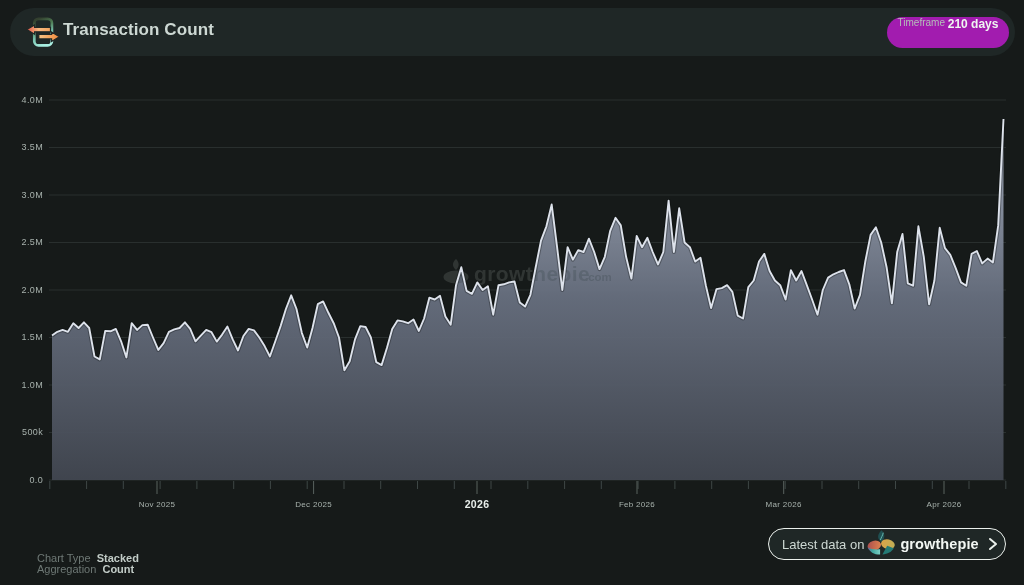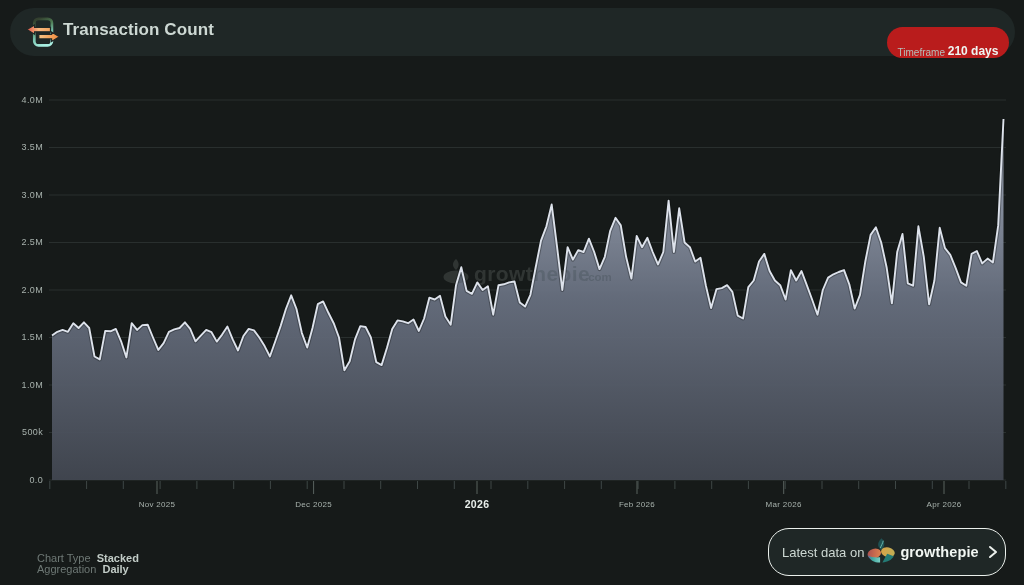--- a/index.html
+++ b/index.html
@@ -25,21 +25,21 @@
    <stop offset="0" stop-color="#F7C486"></stop>
         <stop offset="1" stop-color="#F08A3C"></stop>
   </linearGradient>
  </defs>
  <rect x="8.3" y="5.8" width="17.6" height="26.6" rx="4.2" fill="none" stroke="url(#sq)" stroke-width="2.7"></rect>
  <path d="M24.5 14.4 L8.6 14.4 L8.6 11.9 L0.8 16.6 L8.6 21.3 L8.6 18.8 L24.5 18.8 Z" fill="url(#ar1)" stroke="#1F2726" stroke-width="1.2"></path>
  <path d="M12.8 21.5 L25.6 21.5 L25.6 19 L33.4 23.7 L25.6 28.4 L25.6 25.9 L12.8 25.9 Z" fill="url(#ar2)" stroke="#1F2726" stroke-width="1.2"></path>
 </svg>
 <div class="abs" style="left:63px;top:20px;font-size:17px;font-weight:600;color:#CDD8D3;letter-spacing:0.1px">Transaction Count</div>
 
-<div class="abs" style="left:887px;top:27px;width:122px;height:31px;background:#b91c1c;border-radius:16px;display:flex;align-items:flex-end;justify-content:center">
+<div class="abs" style="left:887px;top:17px;width:122px;height:31px;background:#a21caf;border-radius:16px;display:flex;align-items:flex-start;justify-content:center">
  <span style="font-size:10px;color:#B5BFBA">Timeframe&nbsp;</span>
     <span style="font-size:12px;font-weight:bold;color:#EFF5F1">210 days</span>
 </div>
 
 <svg class="abs" style="left:0;top:0" width="1024" height="585" viewBox="0 0 1024 585">
  <defs>
   <linearGradient id="fillg" x1="0" y1="128" x2="0" y2="480" gradientUnits="userSpaceOnUse">
    <stop offset="0" stop-color="#A8B0C0"></stop>
         <stop offset="0.48" stop-color="#687080"></stop>
         <stop offset="1" stop-color="#424751"></stop>
@@ -116,24 +116,24 @@
  <text x="157" y="507" text-anchor="middle" font-size="8" fill="#A8B2AD" letter-spacing="0.3">Nov 2025</text>
     <text x="313.6" y="507" text-anchor="middle" font-size="8" fill="#A8B2AD" letter-spacing="0.3">Dec 2025</text>
     <text x="637" y="507" text-anchor="middle" font-size="8" fill="#A8B2AD" letter-spacing="0.3">Feb 2026</text>
     <text x="783.7" y="507" text-anchor="middle" font-size="8" fill="#A8B2AD" letter-spacing="0.3">Mar 2026</text>
     <text x="944" y="507" text-anchor="middle" font-size="8" fill="#A8B2AD" letter-spacing="0.3">Apr 2026</text>
     <text x="477" y="508" text-anchor="middle" font-size="10.5" font-weight="bold" fill="#E8EEEA" letter-spacing="0.3">2026</text>
 </svg>
 
 <div class="abs" style="left:37px;top:553px;font-size:11px;color:#6E7875;line-height:10.5px">
  <div>Chart Type&nbsp; <span style="color:#C2CCC7;font-weight:bold">Stacked</span></div>
- <div>Aggregation&nbsp; <span style="color:#C2CCC7;font-weight:bold">Daily</span></div>
+ <div>Aggregation&nbsp; <span style="color:#C2CCC7;font-weight:bold">Count</span></div>
 </div>
 
-<div class="abs" style="left:768px;top:528px;width:238px;height:48px;background:#1F2726;border:1.5px solid #EBF0EC;border-radius:21px;display:flex;align-items:center;white-space:nowrap">
+<div class="abs" style="left:768px;top:528px;width:238px;height:32px;background:#1F2726;border:1.5px solid #EBF0EC;border-radius:21px;display:flex;align-items:center;white-space:nowrap">
  <span style="margin-left:13px;font-size:13px;color:#CDD8D3">Latest data on</span>
  <svg width="28" height="30" viewBox="0 0 28 30" style="margin-left:3px">
   <defs>
    <linearGradient id="lgr" x1="0" y1="0" x2="1" y2="0.3">
           <stop offset="0" stop-color="#A84A4E"></stop>
           <stop offset="1" stop-color="#DA7E4E"></stop>
         </linearGradient>
    <linearGradient id="lgy" x1="0" y1="0" x2="1" y2="0">
           <stop offset="0" stop-color="#D9A449"></stop>
           <stop offset="1" stop-color="#BFAE55"></stop>

